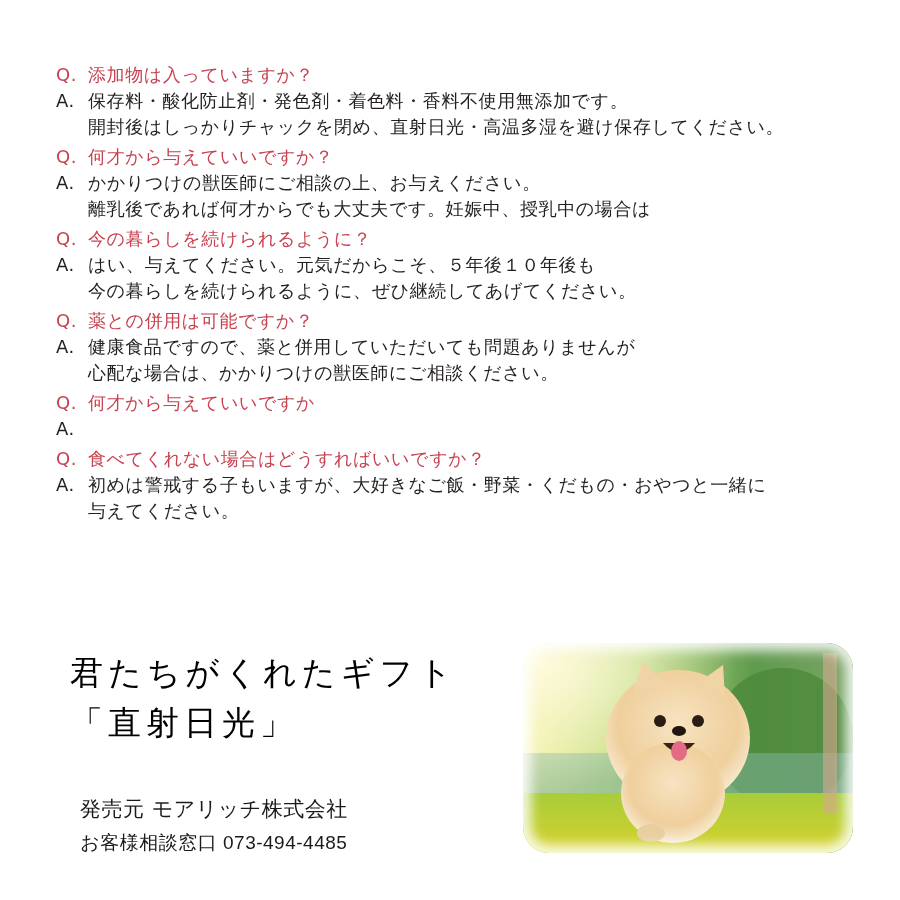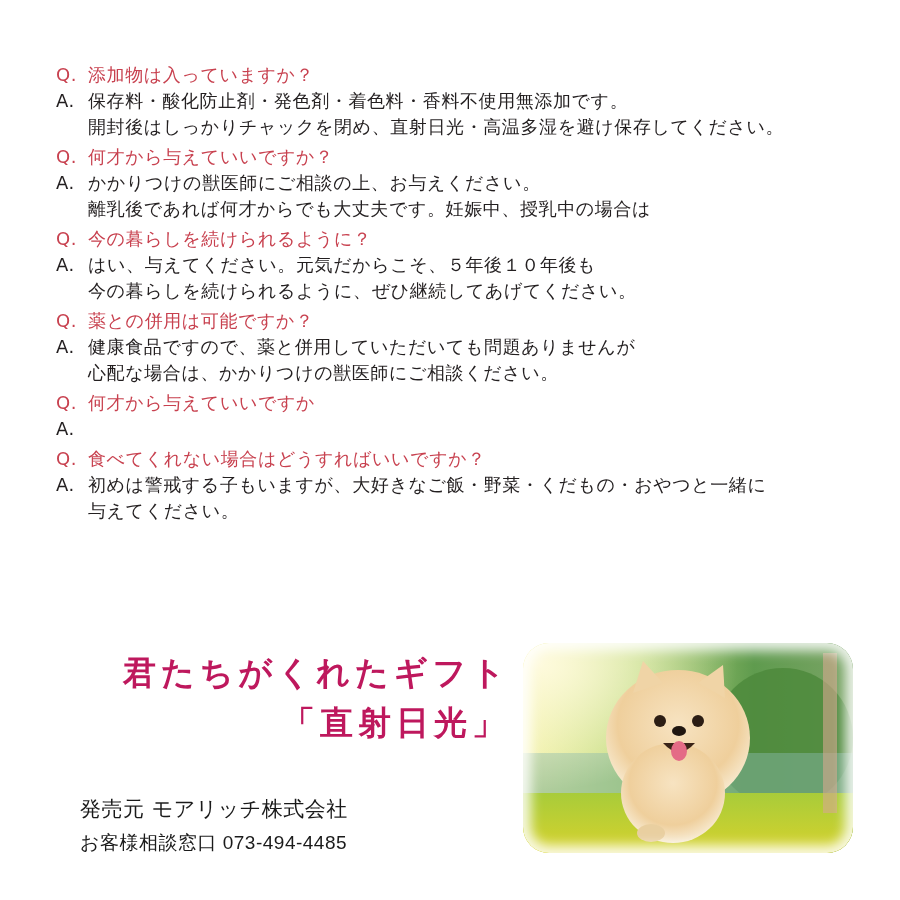--- a/index.html
+++ b/index.html
@@ -11,26 +11,26 @@
     .faq { position: absolute; left: 56px; top: 62px; width: 820px; }
     .qa { margin: 0; }
     .row { display: flex; align-items: flex-start; font-size: 18px; line-height: 26px; letter-spacing: 0.6px; white-space: nowrap; }
     .q { color: #c8414f; }
     .a { color: #231f20; }
     .marker { width: 32px; flex: 0 0 32px; }
     .lines { display: flex; flex-direction: column; }
     .q-row { margin-top: 4px; }
     .qa:first-child .q-row { margin-top: 0; }
 
-    .gift { position: absolute; left: 70px; top: 648px; width: 440px; text-align: right;
-      color: #be185d; font-weight: bold; font-size: 33px; letter-spacing: 5px; line-height: 50px; }
+    .gift { position: absolute; left: 70px; top: 648px; width: 440px; text-align: left;
+      color: #000000; font-weight: normal; font-size: 33px; letter-spacing: 5px; line-height: 50px; }
     .gift .l2 { display: block; }
 
     .company { position: absolute; left: 80px; top: 793px; font-size: 21px; line-height: 33px; letter-spacing: 0.5px; color: #1a1a1a; }
-    .company div { white-space: nowrap; }
+    .company div { white-space: nowrap; text-align: center; }
     .company .tel { font-family: "Liberation Sans", "DejaVu Sans", sans-serif; font-size: 19px; }
 
     .photo { position: absolute; left: 523px; top: 643px; width: 330px; height: 210px; border-radius: 26px; overflow: hidden;
       box-shadow: 0 0 10px 6px rgba(255,255,255,0.9) inset; }
     .photo svg { display: block; width: 100%; height: 100%; }
     .photo .fade { position: absolute; inset: 0; border-radius: 26px; box-shadow: inset 0 0 12px 8px rgba(255,255,255,0.85); pointer-events: none; }
   </style>
 </head>
 <body>
 

